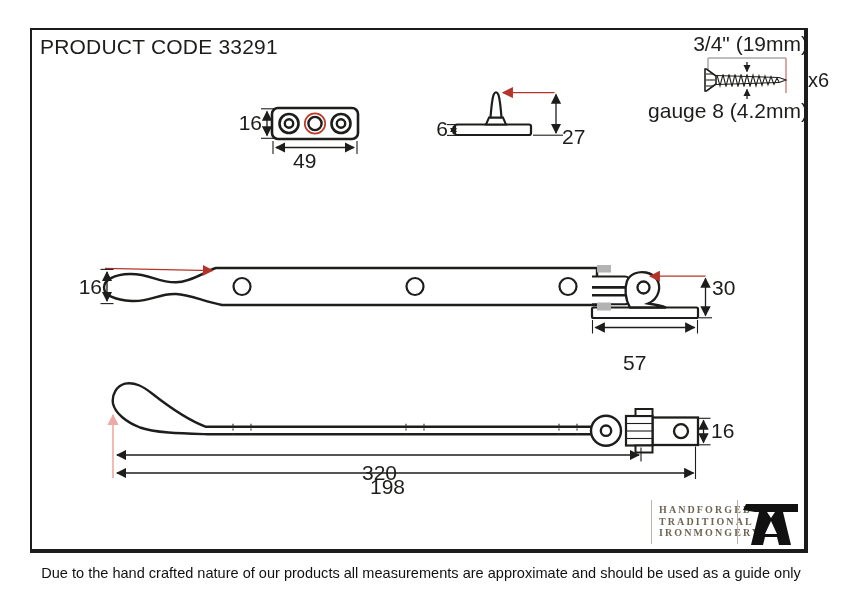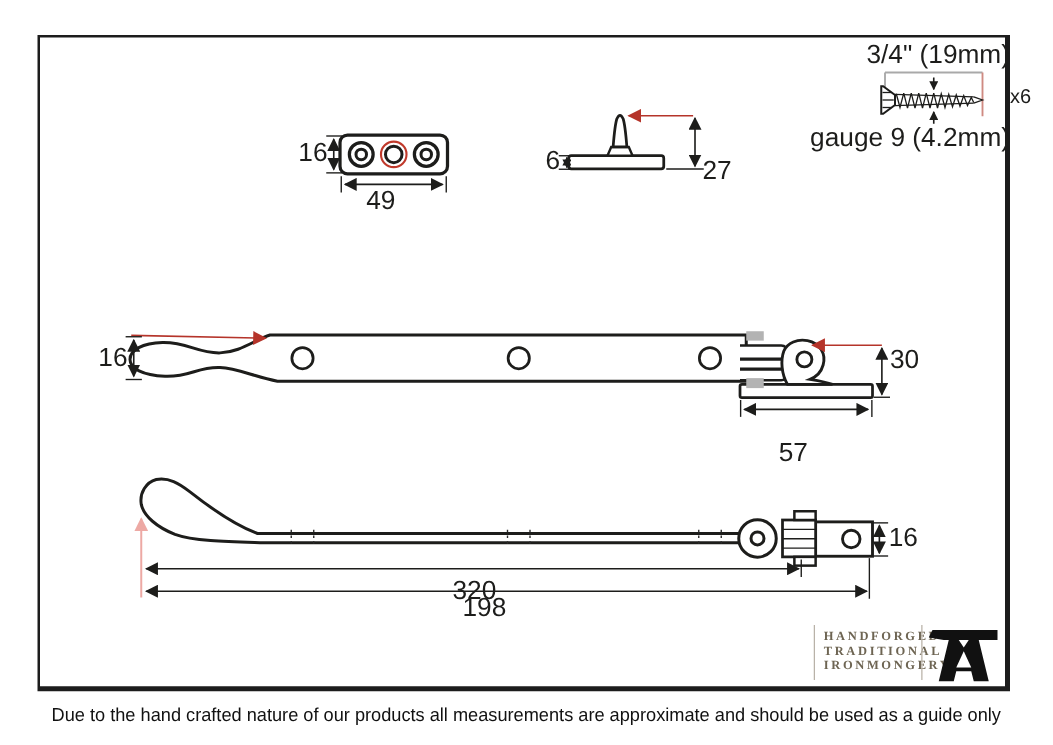--- a/index.html
+++ b/index.html
@@ -156,30 +156,31 @@
       <line class="tick" x1="641" y1="447.5" x2="641" y2="461.5"></line>
       <line class="dim" x1="117" y1="455" x2="639" y2="455" marker-start="url(#ab)" marker-end="url(#ab)"></line>
       <line class="tick" x1="695.5" y1="446.5" x2="695.5" y2="479"></line>
       <line class="dim" x1="117" y1="473" x2="693.5" y2="473" marker-start="url(#ab)" marker-end="url(#ab)"></line>
       <line class="tick" x1="697" y1="418.3" x2="710.5" y2="418.3"></line>
       <line class="tick" x1="697" y1="444.8" x2="710.5" y2="444.8"></line>
       <line class="dim" x1="703.5" y1="420.5" x2="703.5" y2="442.5" marker-start="url(#ab)" marker-end="url(#ab)"></line>
     </g>
   </svg>
 
+  <div class="t title" style="left:40px;top:36px;">PRODUCT CODE 33291</div>
 
   <div class="t right" style="left:232px;top:112px;width:30px;">16</div>
   <div class="t center" style="left:293px;top:150px;width:44px;">49</div>
 
   <div class="t right" style="left:430px;top:118px;width:18px;">6</div>
   <div class="t" style="left:562px;top:102px;margin-top:24px;">27</div>
 
   <div class="t right" style="left:658px;top:33px;width:150px;">3/4" (19mm)</div>
-  <div class="t" style="left:808px;top:70px;font-size:16px;">x6</div>
-  <div class="t right" style="left:638px;top:100px;width:170px;">gauge 9 (4.2mm)</div>
+  <div class="t" style="left:808px;top:70px;font-size:20px;">x6</div>
+  <div class="t right" style="left:638px;top:100px;width:170px;">gauge 8 (4.2mm)</div>
 
   <div class="t right" style="left:74px;top:276px;width:28px;">16</div>
   <div class="t" style="left:712px;top:277px;">30</div>
   <div class="t center" style="left:623px;top:329px;width:44px;margin-top:23px;">57</div>
 
   <div class="t" style="left:711px;top:420px;">16</div>
   <div class="t center" style="left:370px;top:444px;width:62px;margin-top:32px;">198</div>
   <div class="t center" style="left:362px;top:462px;width:62px;">320</div>
 
   <div class="logo-sep" style="left:651px;"></div>

